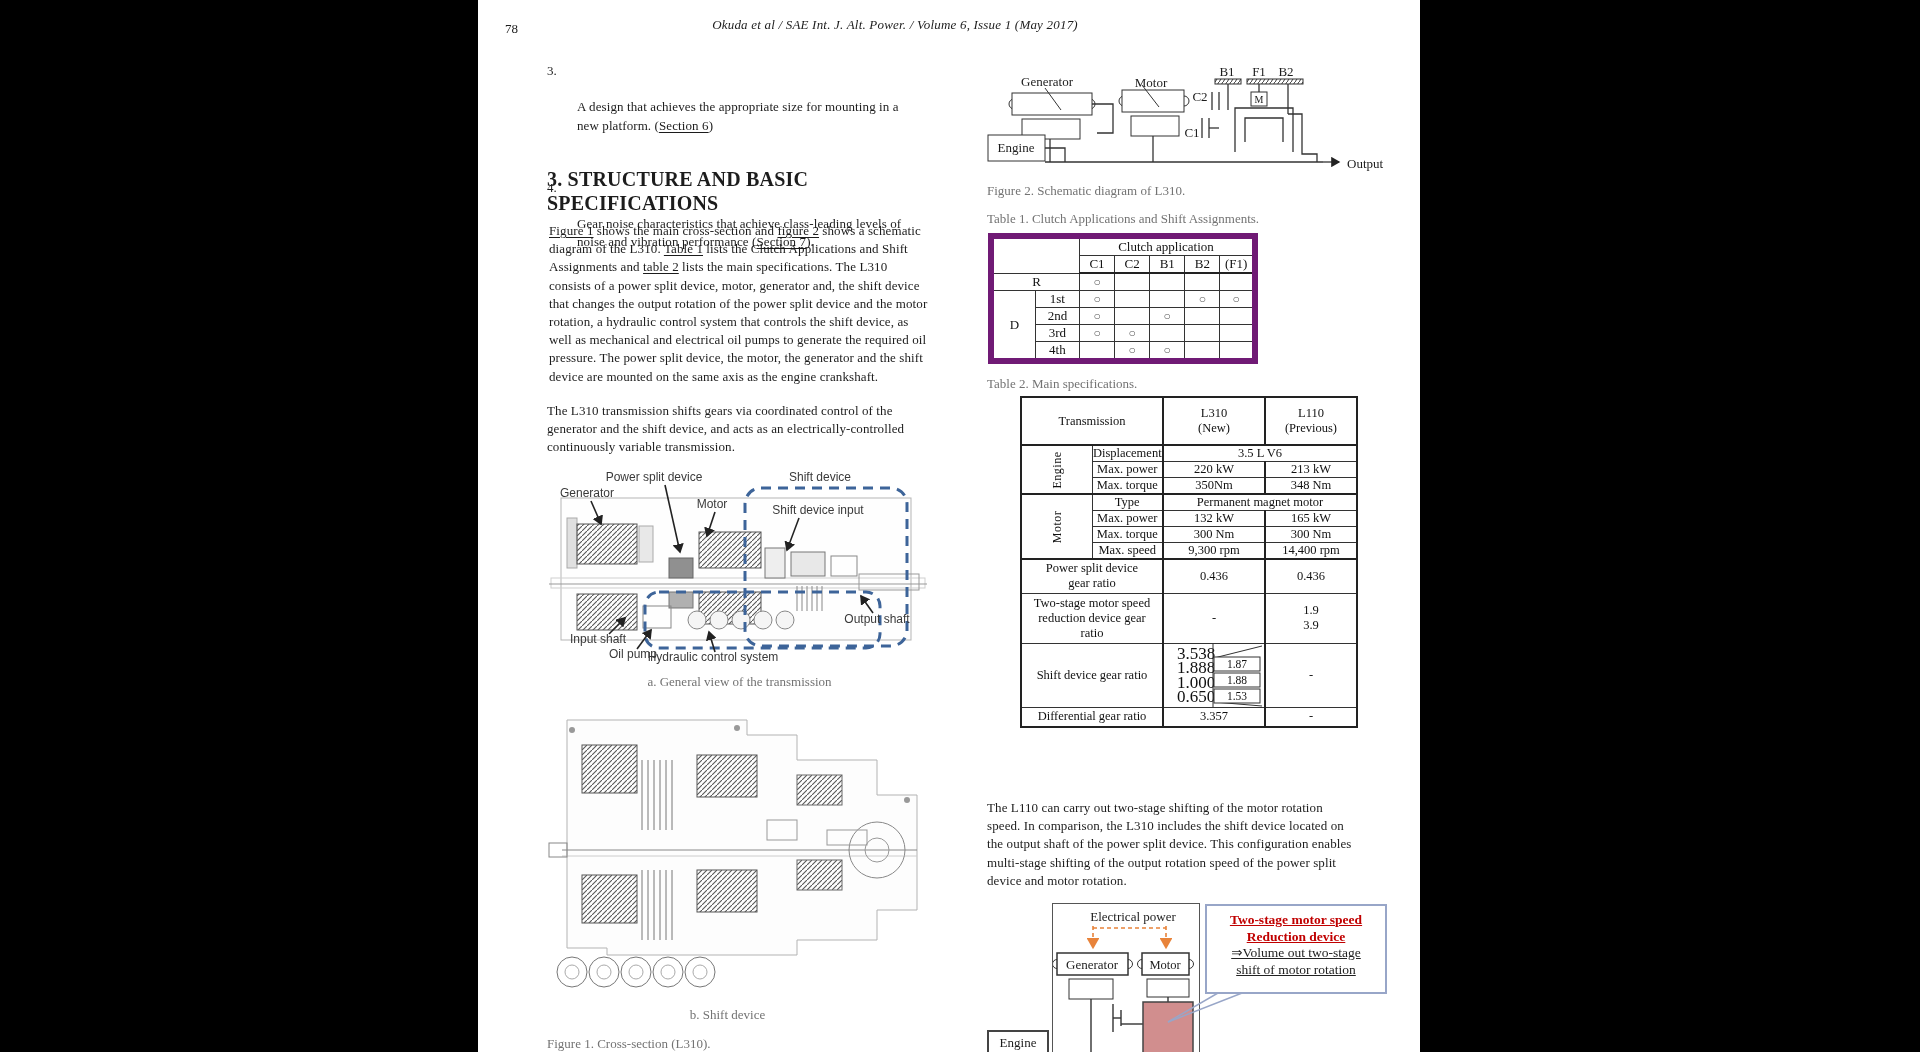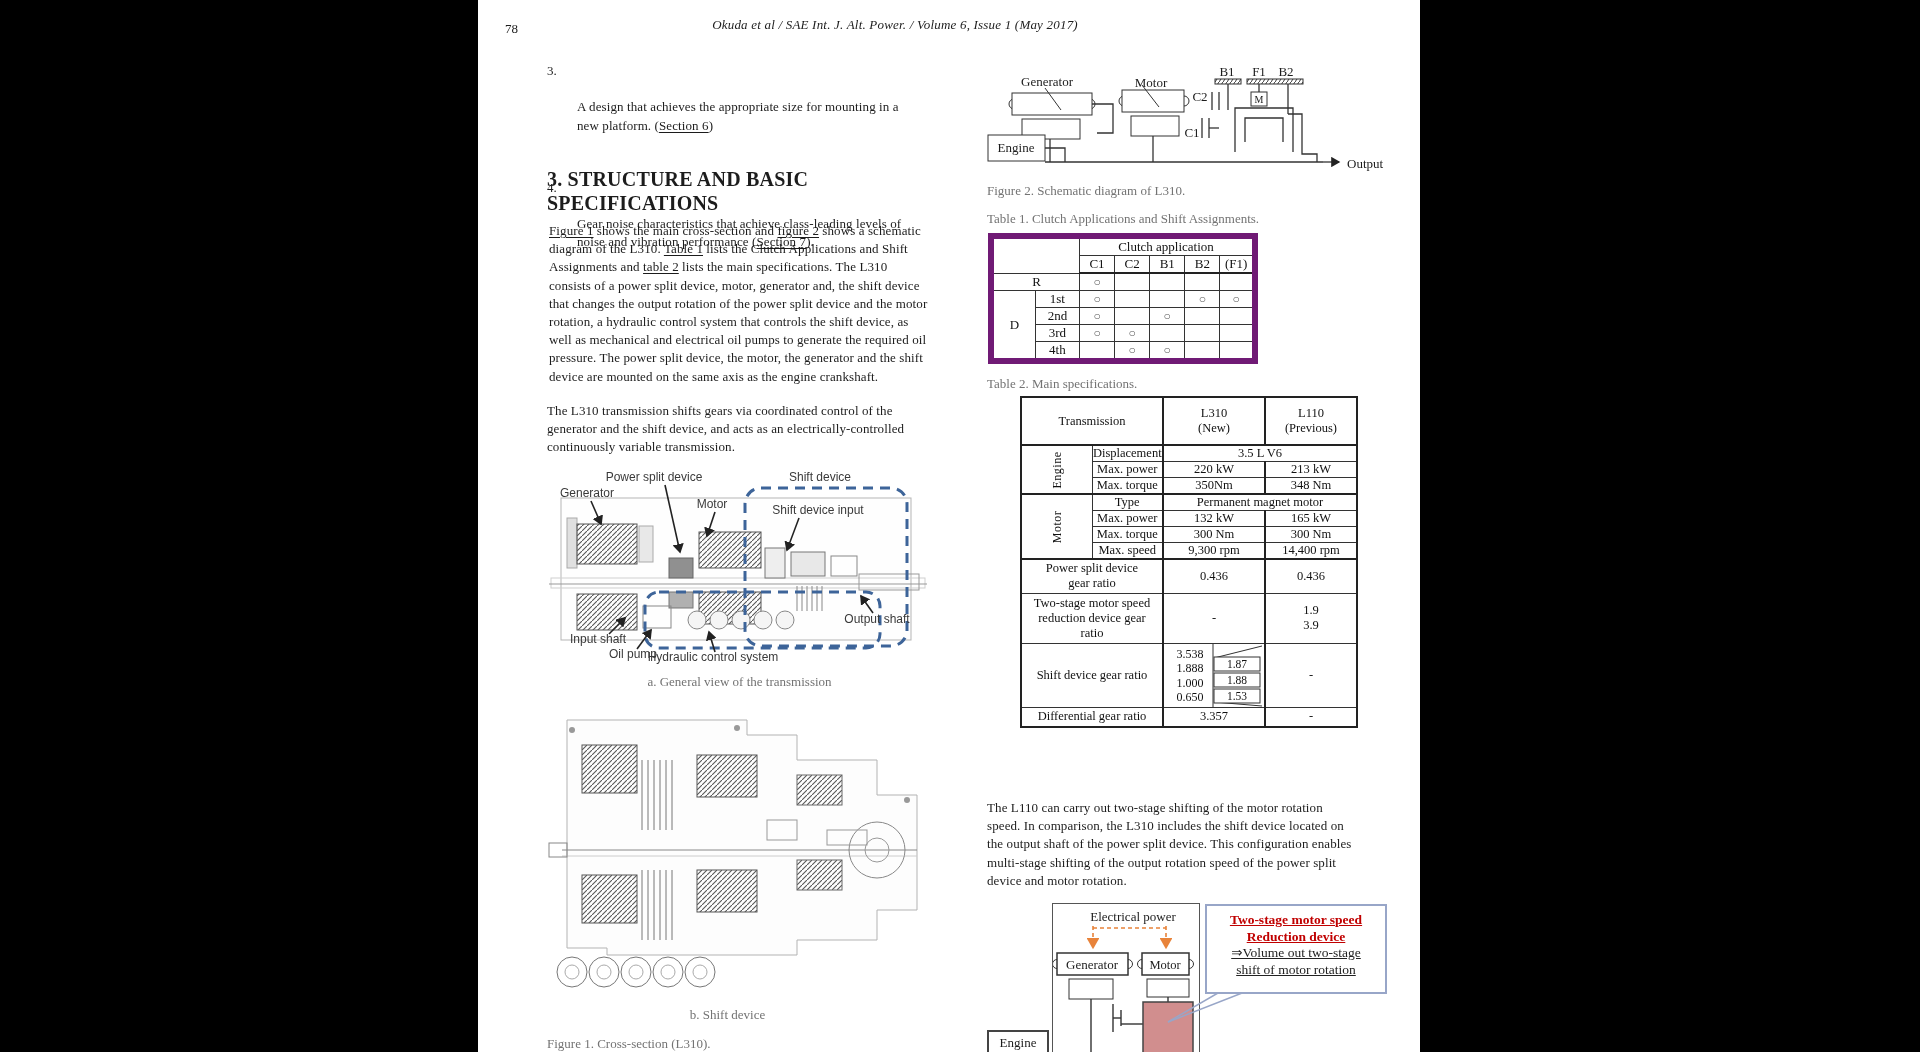--- a/index.html
+++ b/index.html
@@ -22,21 +22,21 @@
   .t1 td.circ{font-size:12px;color:#555;line-height:1;}
   .t2{font-size:12.5px;border:2px solid #222;table-layout:fixed;}
   .t2 td{border:1px solid #333;text-align:center;padding:0;line-height:15px;}
   .t2 td.pre{white-space:pre-line;}
   .t2 td.bb2{border-bottom:2px solid #222;}
   .t2 td.lt{border-left:2px solid #222;}
   .vwrap{position:relative;}
   .vwrap span{position:absolute;left:50%;top:50%;transform:translate(-50%,-50%) rotate(-90deg);
               font-size:12px;letter-spacing:0.5px;white-space:nowrap;}
   .shiftcell{position:relative;}
-  .shiftcell .vals{position:absolute;left:4px;top:3px;width:44px;font-size:12px;line-height:14.5px;text-align:center;}
+  .shiftcell .vals{position:absolute;left:13px;top:3px;width:44px;font-size:17px;line-height:14.5px;text-align:left;}
   
   .bfig-box{border:1.5px solid #555;background:#fff;}
   .callout{border:2px solid #98a6c8;background:#fff;text-align:center;font-size:13.5px;line-height:16.5px;padding-top:6px;}
   .callout .red{color:#c00000;font-weight:bold;text-decoration:underline;}
   .callout .blk{color:#222;text-decoration:underline;}
   .engine-box{border:2px solid #444;background:#fff;font-size:13px;text-align:center;padding-top:3px;}
   
   svg text{font-family:"Liberation Sans",sans-serif;}
   svg text.serif{font-family:"Liberation Serif",serif;}
 </style>

